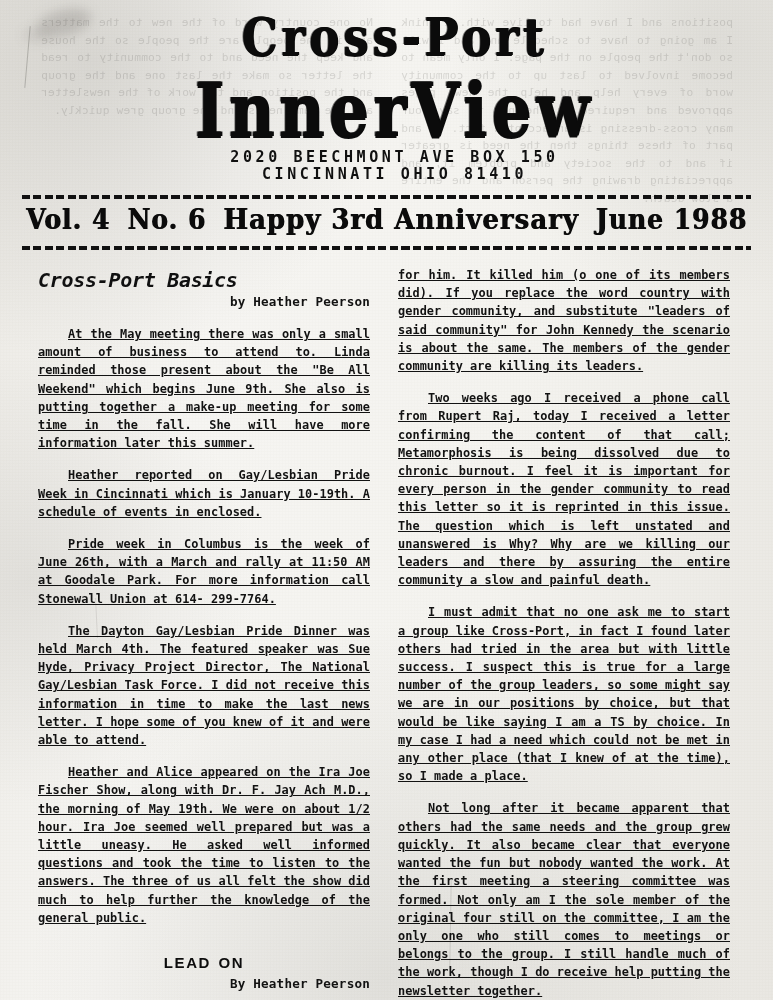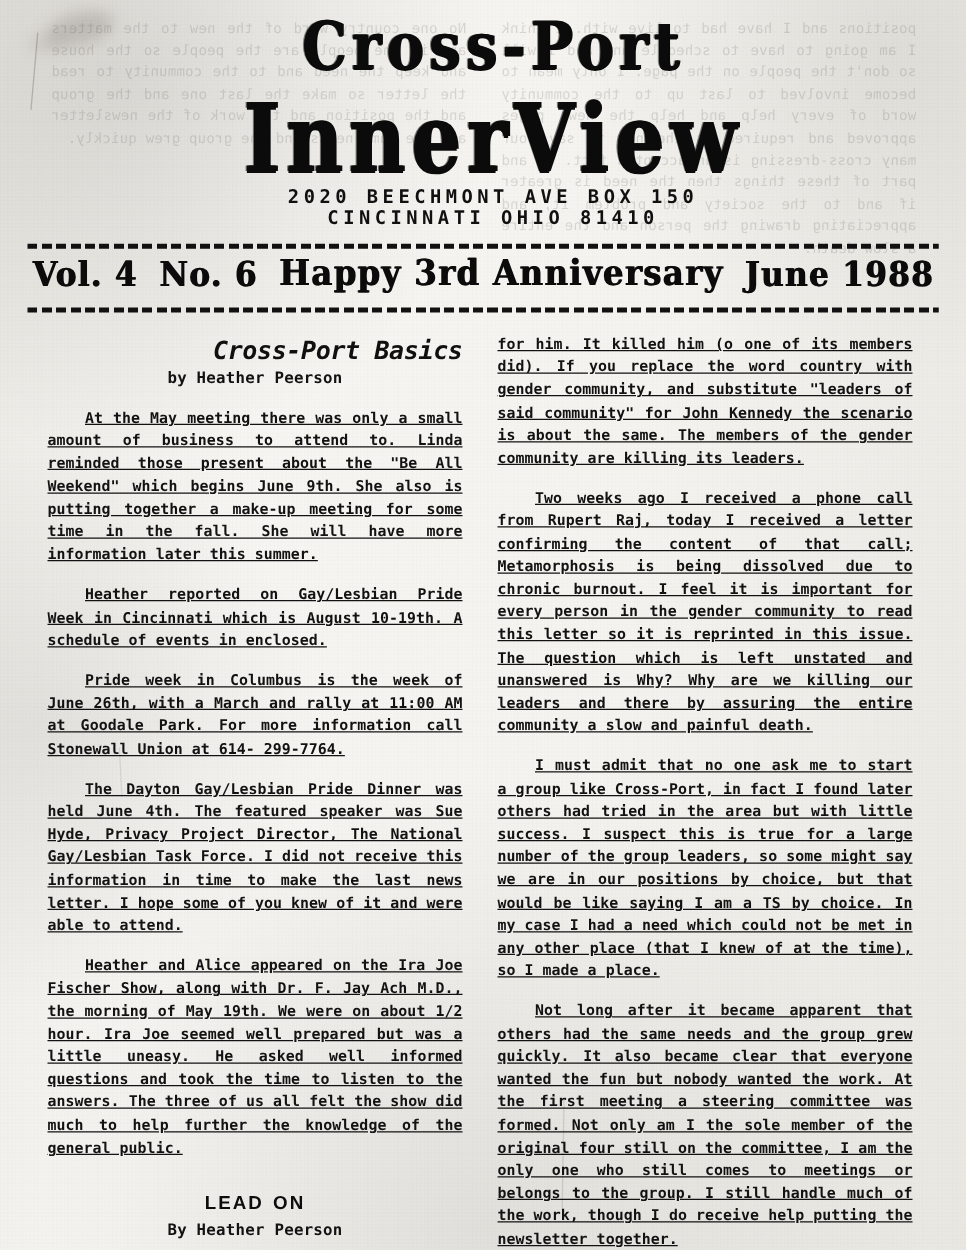--- a/index.html
+++ b/index.html
@@ -159,30 +159,30 @@
     padding: 16px 32px 0 38px;
   }
   .col { width: 332px; }
 
   .art-title {
     font-family: "DejaVu Sans Mono", "Liberation Mono", monospace;
     font-weight: 700;
     font-style: italic;
     font-size: 20px;
     letter-spacing: -0.3px;
-    text-align: right;
+    text-align: left;
     color: #101010;
     margin: 2px 0 2px 0;
   }
   .art-byline {
     font-family: "DejaVu Sans Mono", "Liberation Mono", monospace;
     font-weight: 700;
     font-size: 12.6px;
     letter-spacing: 0.2px;
-    text-align: center;
+    text-align: right;
     color: #121212;
     margin-bottom: 16px;
   }
   .art-title-smallcaps {
     font-family: Liberation Sans, sans-serif;
     font-weight: 700;
     font-size: 21px;
     letter-spacing: 1.6px;
     text-align: center;
     color: #0d0d0d;
@@ -257,23 +257,23 @@
 
   <div class="rule bottom"></div>
 
   <div class="columns">
 
     <div class="col">
       <div class="art-title">Cross-Port Basics</div>
       <div class="art-byline">by Heather Peerson</div>
 
       <p class="body">At the May meeting there was only a small amount of business to attend to. Linda reminded those present about the "Be All Weekend" which begins June 9th. She also is putting together a make-up meeting for some time in the fall. She will have more information later this summer.</p>
-      <p class="body">Heather reported on Gay/Lesbian Pride Week in Cincinnati which is August 10-19th. A schedule of events in enclosed.</p>
-      <p class="body">Pride week in Columbus is the week of June 26th, with a March and rally at 11:00 AM at Goodale Park. For more information call Stonewall Union at 614- 299-7764.</p>
-      <p class="body">The Dayton Gay/Lesbian Pride Dinner was held June 4th. The featured speaker was Sue Hyde, Privacy Project Director, The National Gay/Lesbian Task Force. I did not receive this information in time to make the last news letter. I hope some of you knew of it and were able to attend.</p>
+      <p class="body">Heather reported on Gay/Lesbian Pride Week in Cincinnati which is January 10-19th. A schedule of events in enclosed.</p>
+      <p class="body">Pride week in Columbus is the week of June 26th, with a March and rally at 11:50 AM at Goodale Park. For more information call Stonewall Union at 614- 299-7764.</p>
+      <p class="body">The Dayton Gay/Lesbian Pride Dinner was held March 4th. The featured speaker was Sue Hyde, Privacy Project Director, The National Gay/Lesbian Task Force. I did not receive this information in time to make the last news letter. I hope some of you knew of it and were able to attend.</p>
       <p class="body">Heather and Alice appeared on the Ira Joe Fischer Show, along with Dr. F. Jay Ach M.D., the morning of May 19th. We were on about 1/2 hour. Ira Joe seemed well prepared but was a little uneasy. He asked well informed questions and took the time to listen to the answers. The three of us all felt the show did much to help further the knowledge of the general public.</p>
 
       <div class="art-title-smallcaps">Lead On</div>
       <div class="art-byline">By Heather Peerson</div>
 
     </div>
 
     <div class="col">
       <p class="body cont">for him. It killed him (o  one of its members did). If you replace the word country with gender community, and substitute "leaders of said community" for John Kennedy the scenario is about the same. The members of the gender community are killing its leaders.</p>
       <p class="body">Two weeks ago I received a phone call from Rupert Raj, today I received a letter confirming the content of that call; Metamorphosis is being dissolved due to chronic burnout. I feel it is important for every person in the gender community to read this letter so it is reprinted in this issue. The question which is left unstated and unanswered is Why? Why are we killing our leaders and there by assuring the entire community a slow and painful death.</p>

